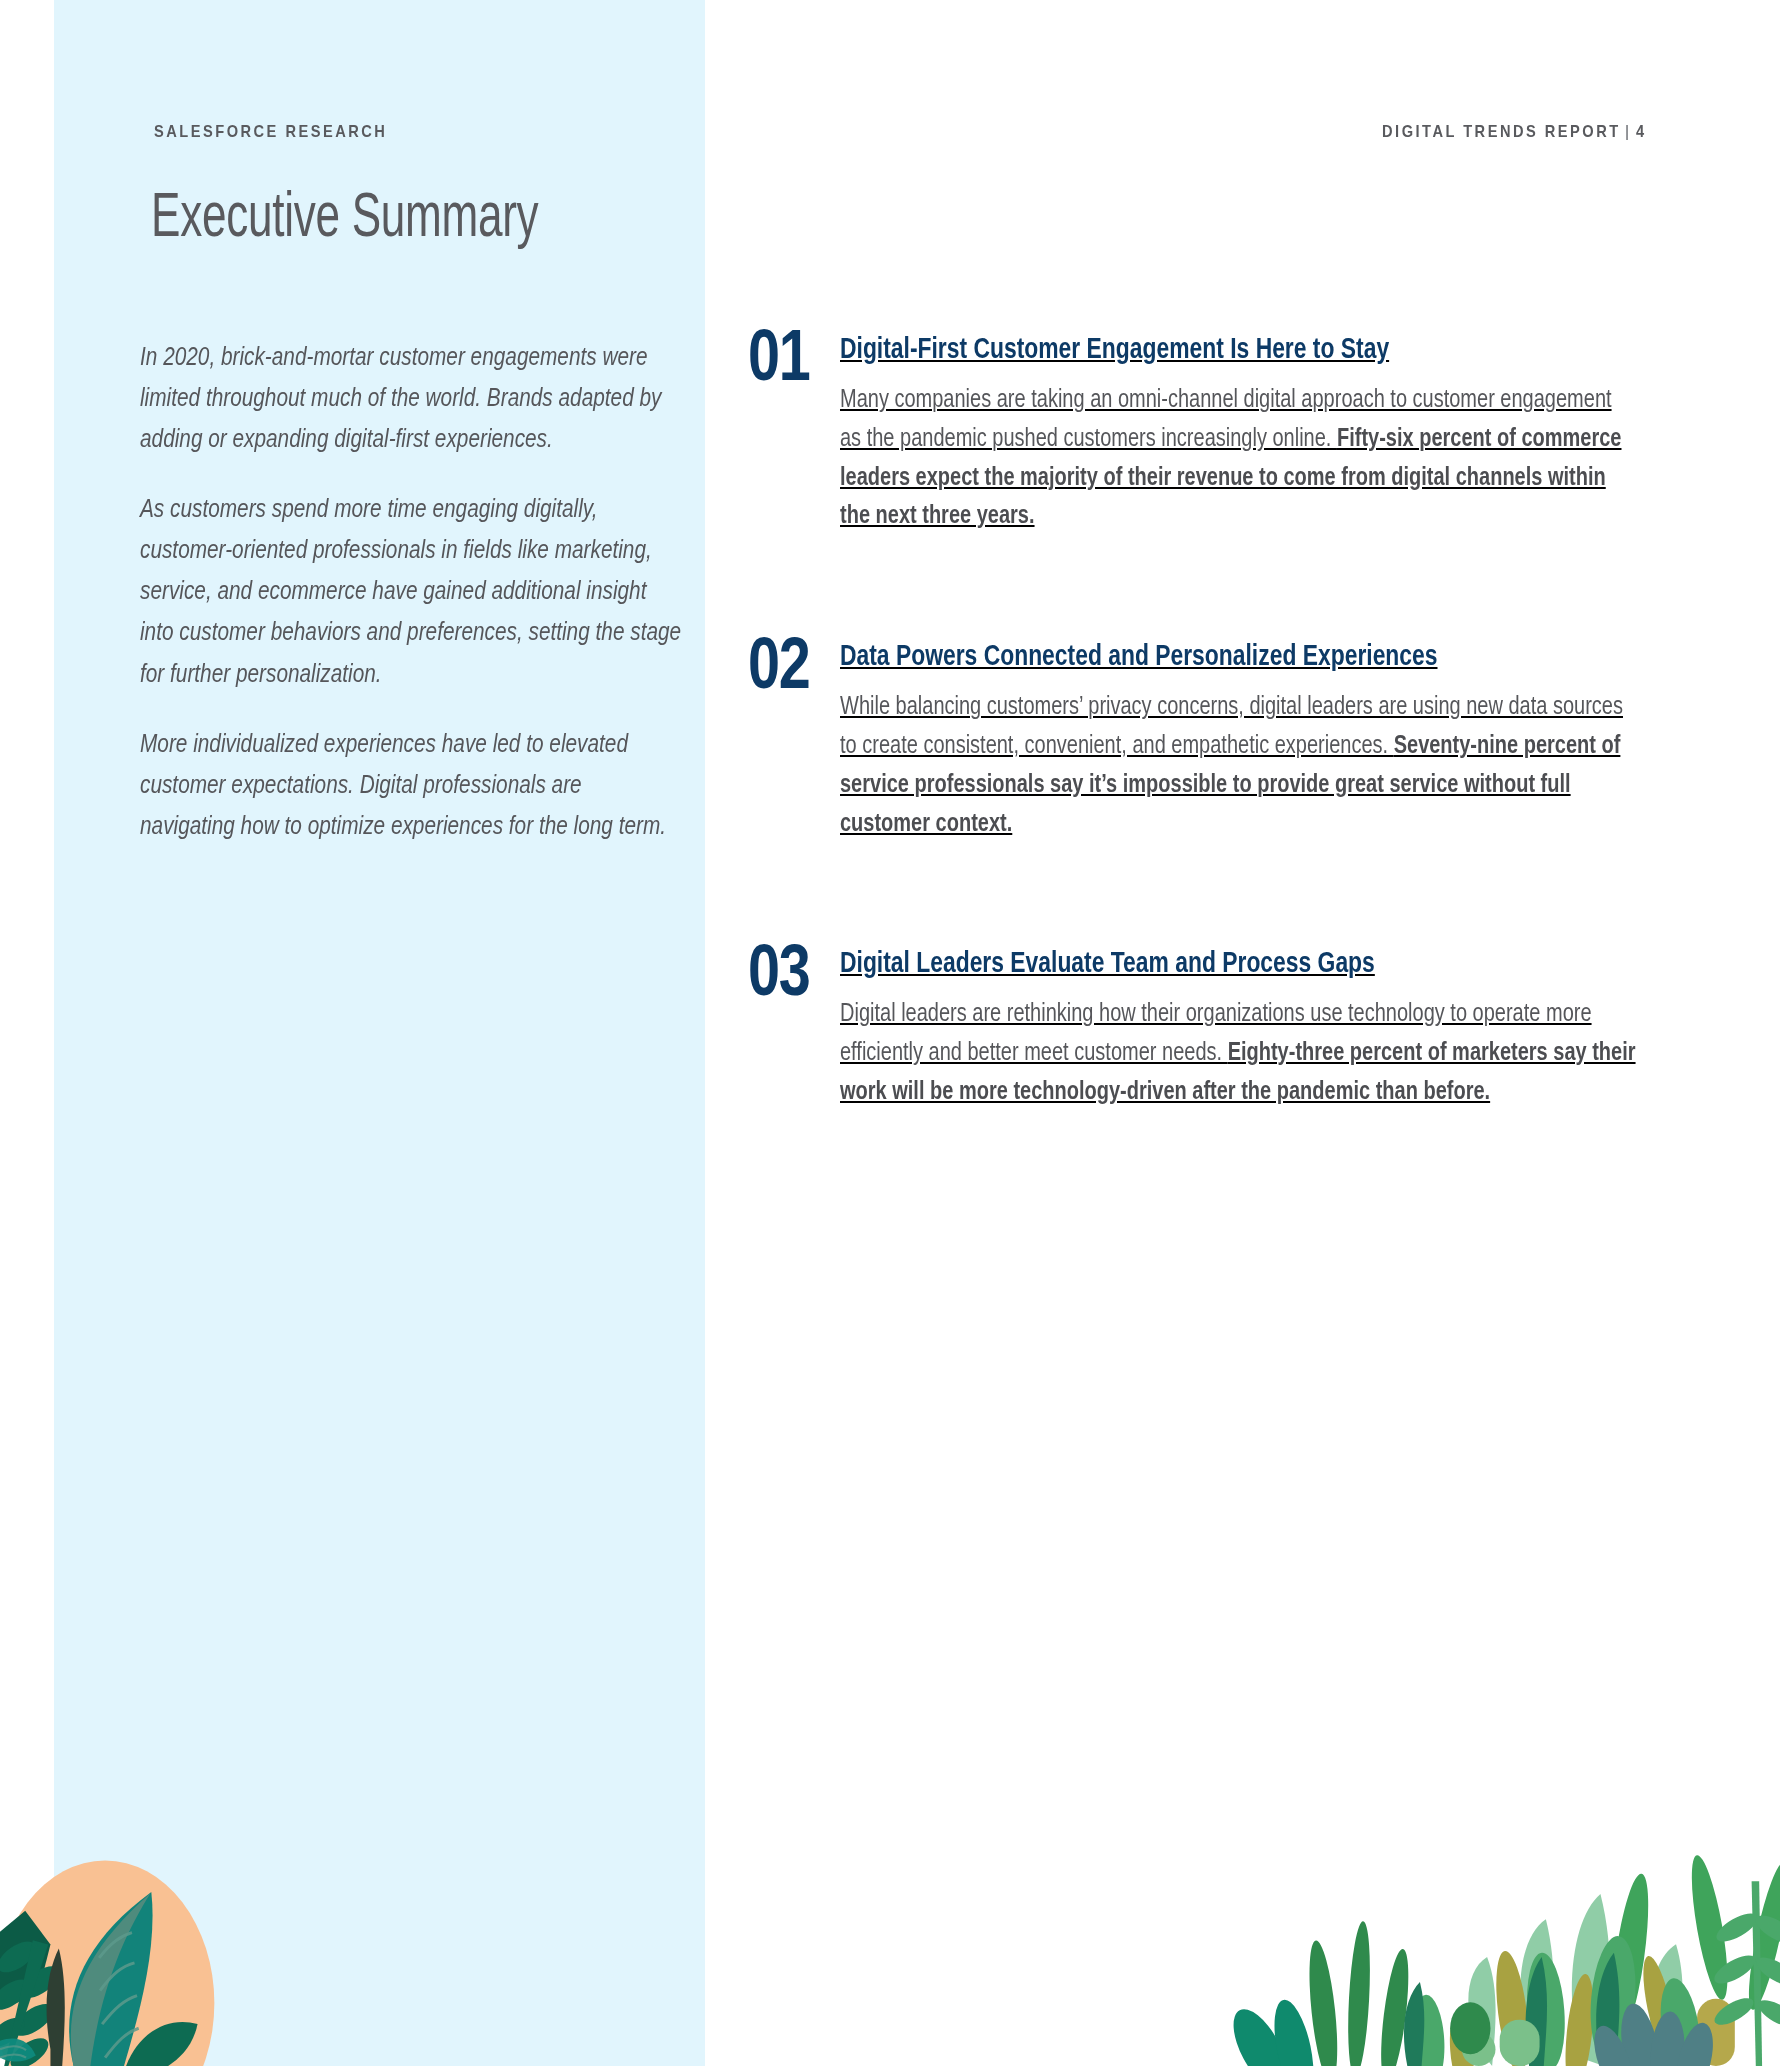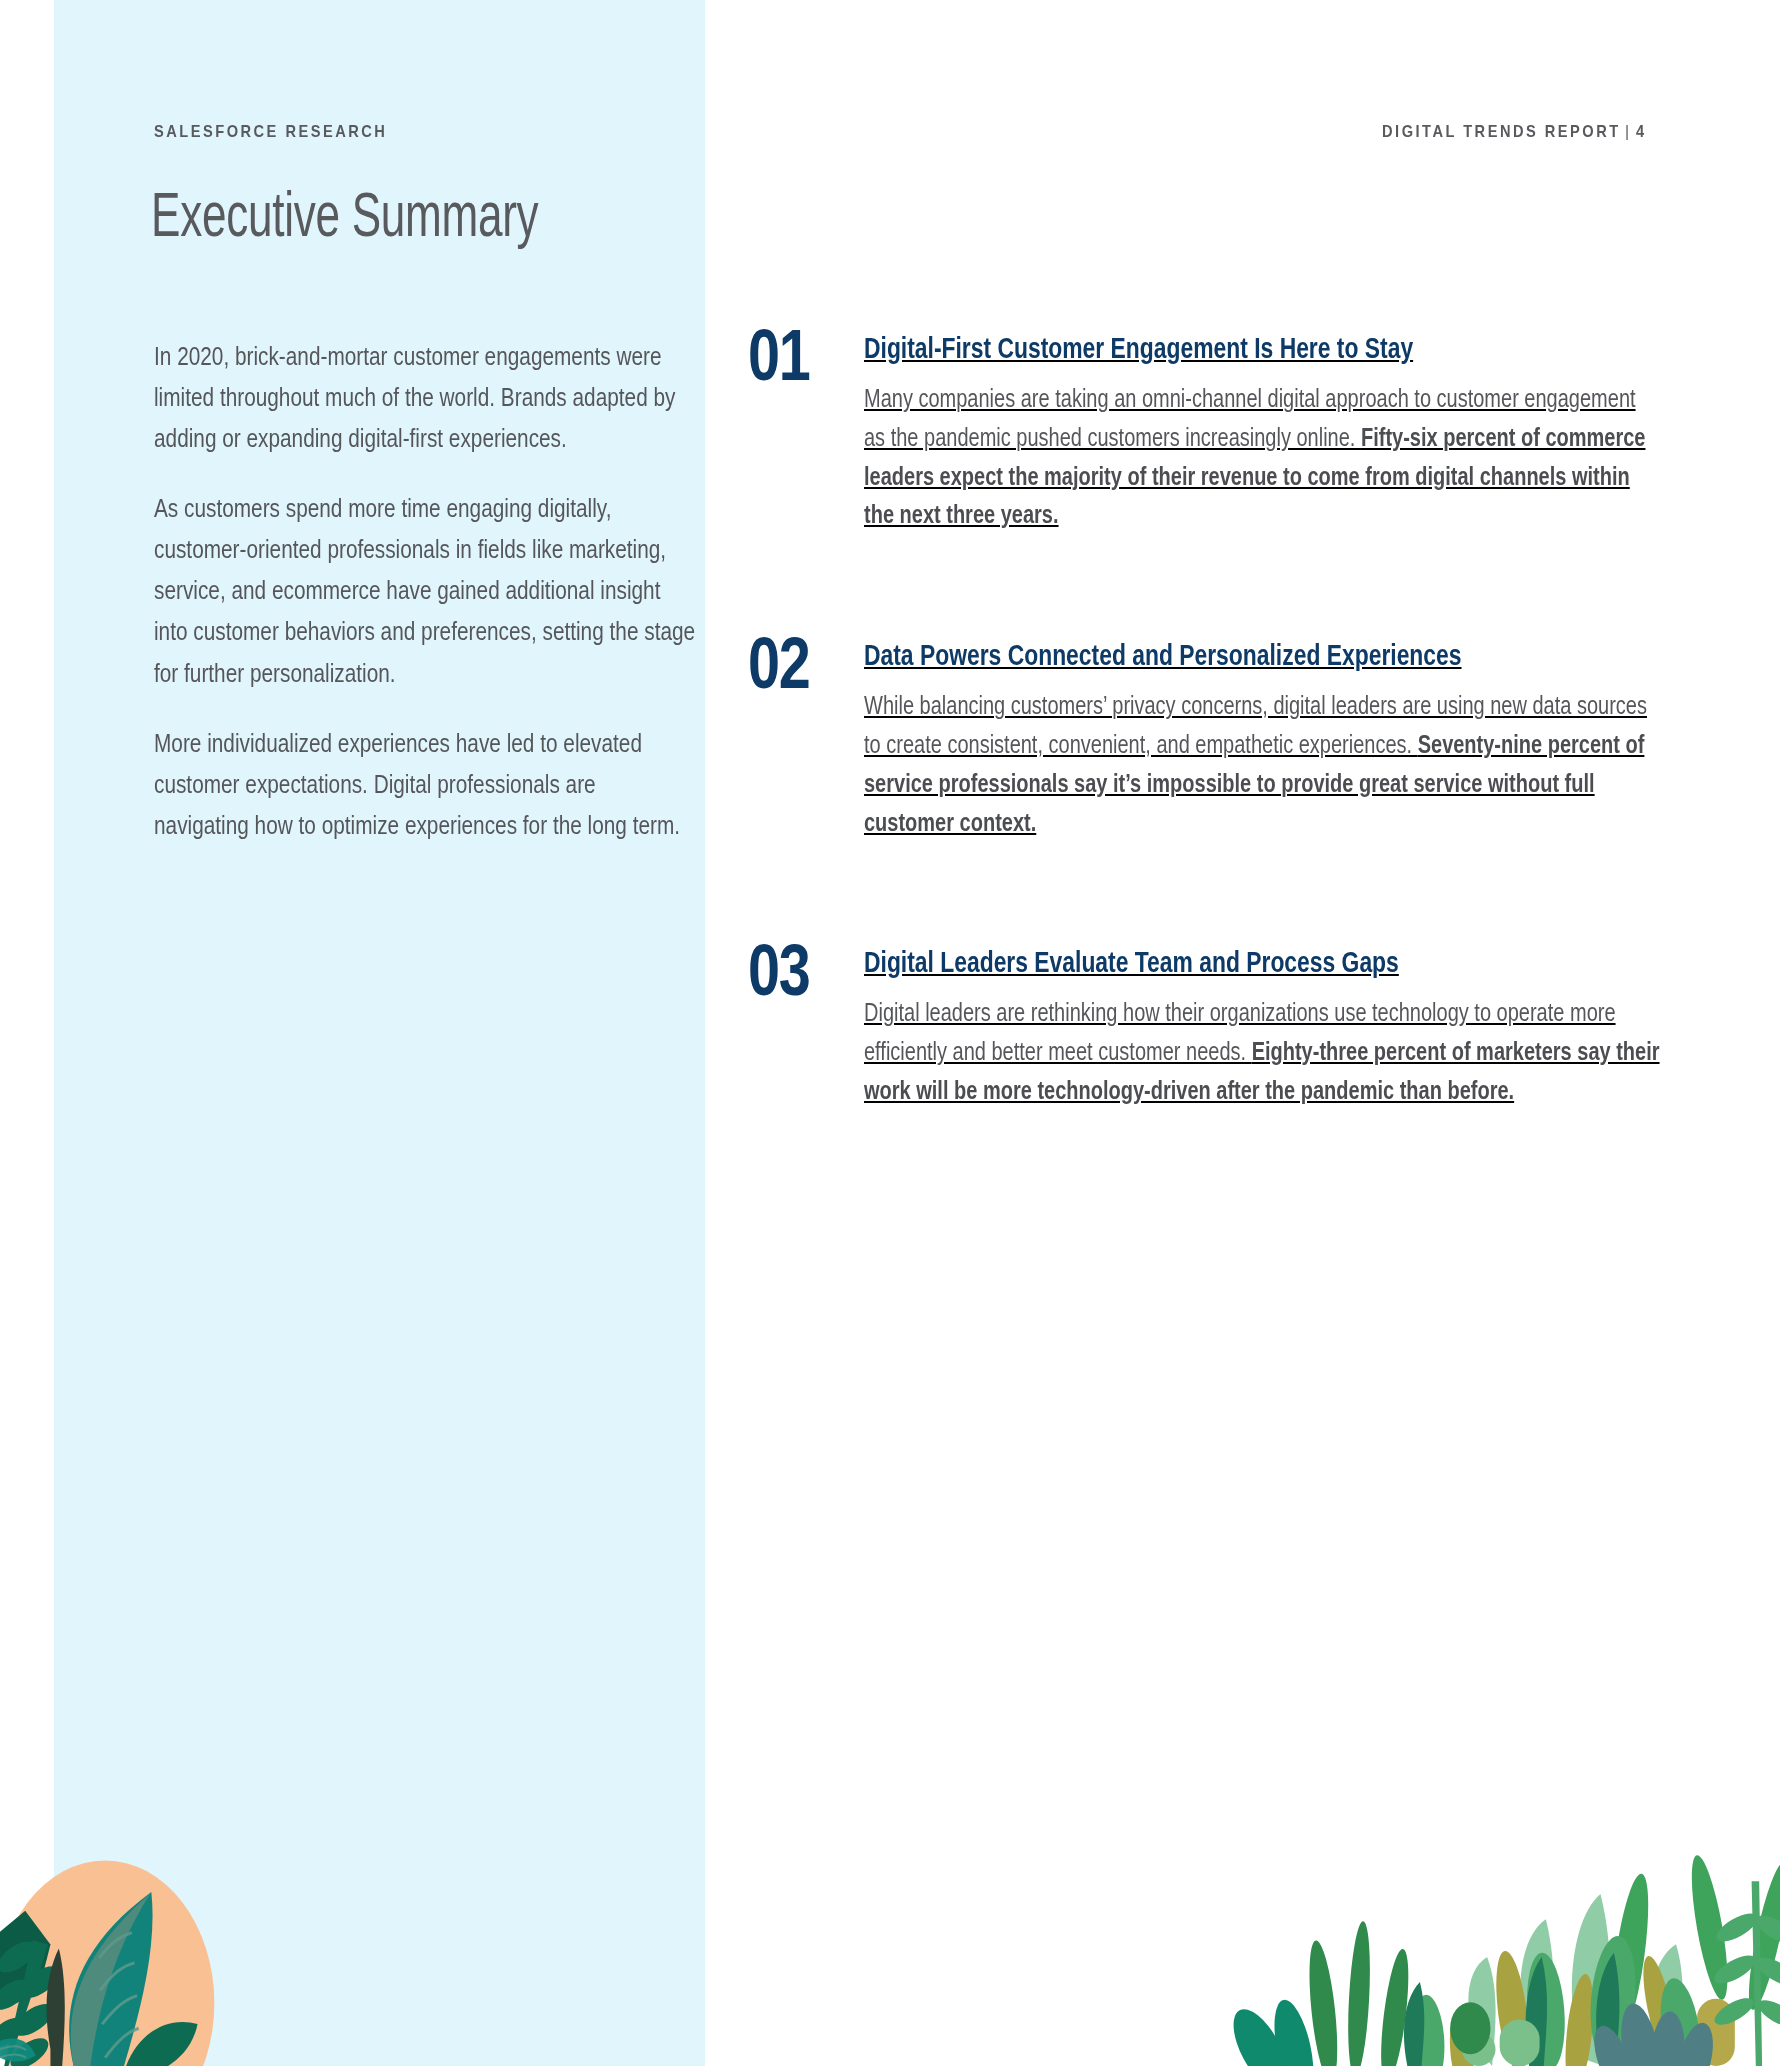--- a/index.html
+++ b/index.html
@@ -34,41 +34,41 @@
   
   #page-title{
     position:absolute;left:151px;top:181px;z-index:6;
     font-size:63px;line-height:1.05;color:#595a5e;font-weight:400;
     transform:scaleX(.70);transform-origin:left top;white-space:nowrap;
     letter-spacing:-0.4px;
   }
 
   
   #left-copy{
-    position:absolute;left:154px;top:336px;width:542px;z-index:6;
+    position:absolute;left:140px;top:336px;width:542px;z-index:6;font-style:italic;
   }
   #left-copy p{
     margin:0 0 29px 0;
     font-size:26px;line-height:1.58;color:#55565a;font-weight:400;
     transform:scaleX(.80);transform-origin:left top;
     width:677px;
   }
 
   
   #right-col{
     position:absolute;left:748px;top:332px;width:916px;z-index:6;
   }
   .kp-item{position:relative;margin-bottom:105px;text-decoration:underline;}
   .kp-num{
     position:absolute;left:0;top:-12.6px;
     font-size:72px;line-height:1;color:#0d3a66;font-weight:700;
     letter-spacing:-1.7px;
     transform:scaleX(.80);transform-origin:left top;
   }
-  .kp-body{margin-left:116px;}
+  .kp-body{margin-left:92px;}
   .kp-head{
     font-size:28.6px;line-height:1.18;color:#0d3a66;font-weight:700;
     margin:0 0 13.4px 0;
     transform:scaleX(.80);transform-origin:left top;
     width:996px;white-space:nowrap;
   }
   .kp-text{
     font-size:25px;line-height:1.55;color:#55565a;font-weight:400;
     margin:0;
     transform:scaleX(.80);transform-origin:left top;

